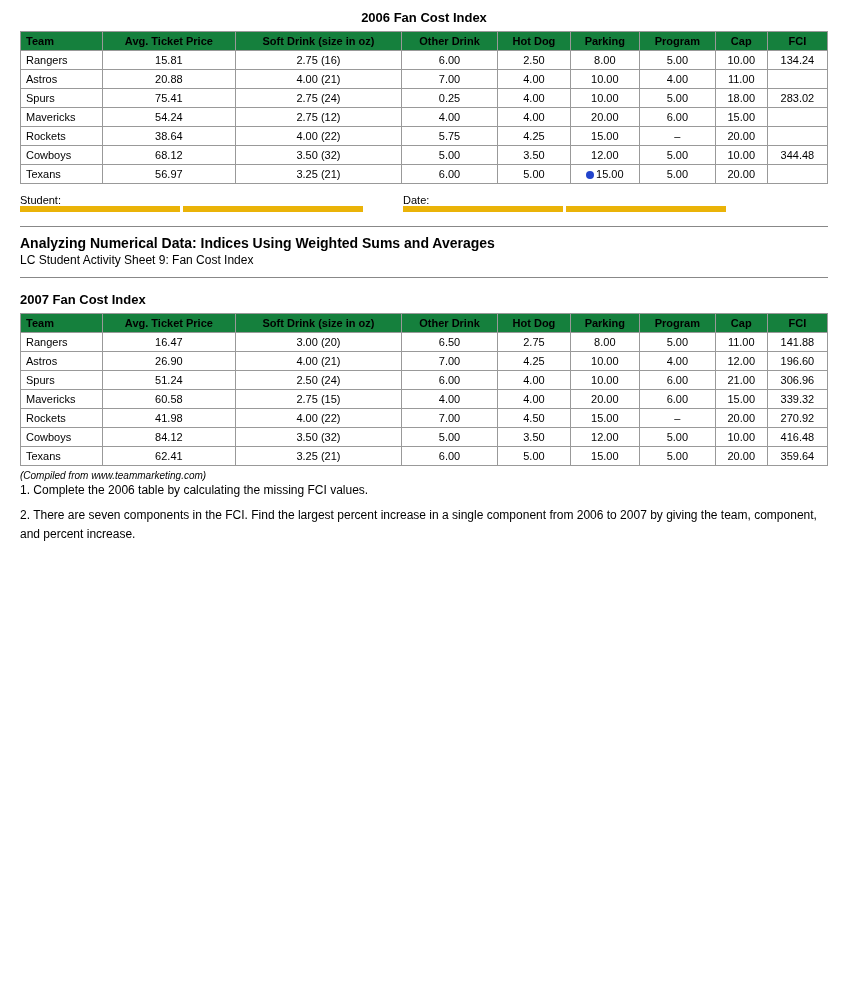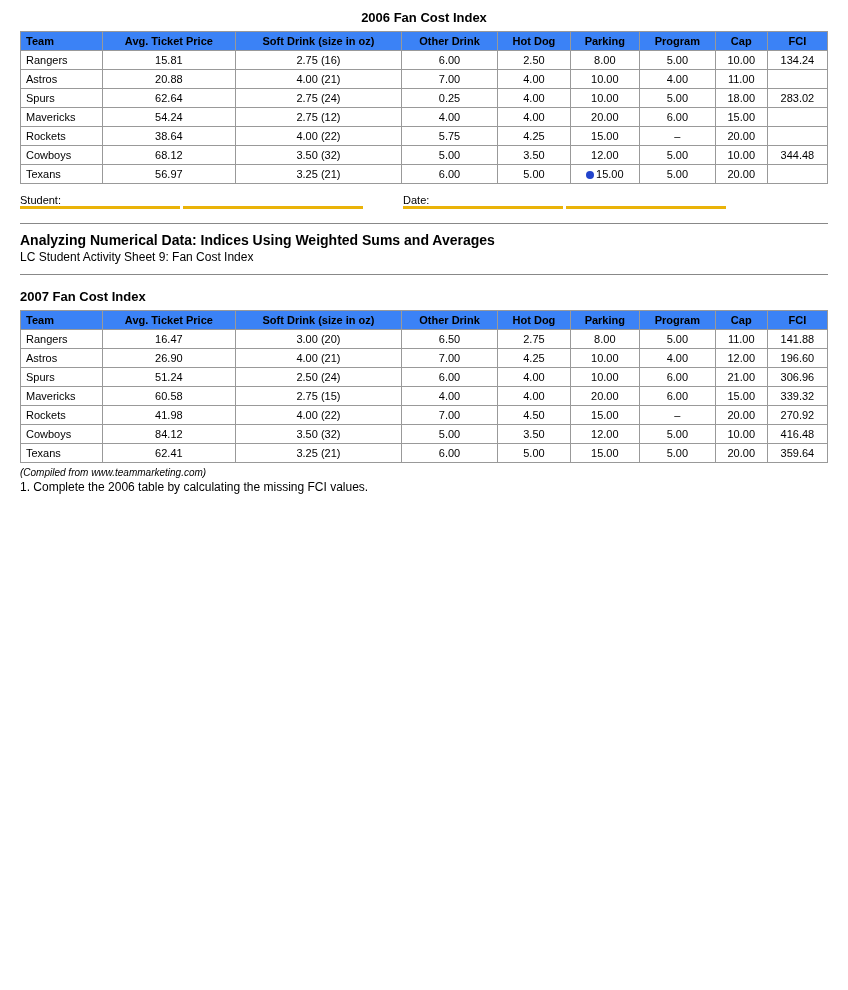--- a/index.html
+++ b/index.html
@@ -22,37 +22,37 @@
       border-collapse: collapse;
       width: 100%;
     }
     th, td {
       border: 1px solid #999;
       padding: 3px 5px;
       text-align: center;
       font-size: 11px;
     }
     th {
-      background: #3b82f6;
+      background: #15803d;
       font-weight: bold;
     }
     td:first-child, th:first-child {
       text-align: left;
     }
     .section-top {
       margin-bottom: 10px;
     }
     .student-line {
       display: flex;
       gap: 40px;
       margin: 10px 0 14px 0;
       font-size: 11px;
     }
     .student-line span {
-      border-bottom: 3px solid #eab308;
+      border-bottom: 6px solid #eab308;
       min-width: 160px;
       display: inline-block;
     }
     .main-heading {
       font-weight: bold;
       font-size: 14px;
       margin-bottom: 2px;
     }
     .sub-heading {
       font-size: 12px;
@@ -129,21 +129,21 @@
           <td>4.00 (21)</td>
           <td>7.00</td>
           <td>4.00</td>
           <td>10.00</td>
           <td>4.00</td>
           <td>11.00</td>
           <td></td>
         </tr>
         <tr>
           <td style="text-align: left;">Spurs</td>
-          <td>62.64</td>
+          <td>75.41</td>
           <td>2.75 (24)</td>
           <td>0.25</td>
           <td>4.00</td>
           <td>10.00</td>
           <td>5.00</td>
           <td>18.00</td>
           <td>283.02</td>
         </tr>
         <tr>
           <td style="text-align: left;">Mavericks</td>
@@ -304,13 +304,14 @@
         <td>20.00</td>
         <td>359.64</td>
       </tr>
     </tbody>
 </table>
 
 <div class="footnote">(Compiled from www.teammarketing.com)</div>
 
 <div class="question">
   <p>1.  Complete the 2006 table by calculating the missing FCI values.</p>
+  <p>2.  There are seven components in the FCI. Find the largest percent increase in a single component from 2006 to 2007 by giving the team, component, and percent increase.</p>
 </div>
 
 </body></html>

